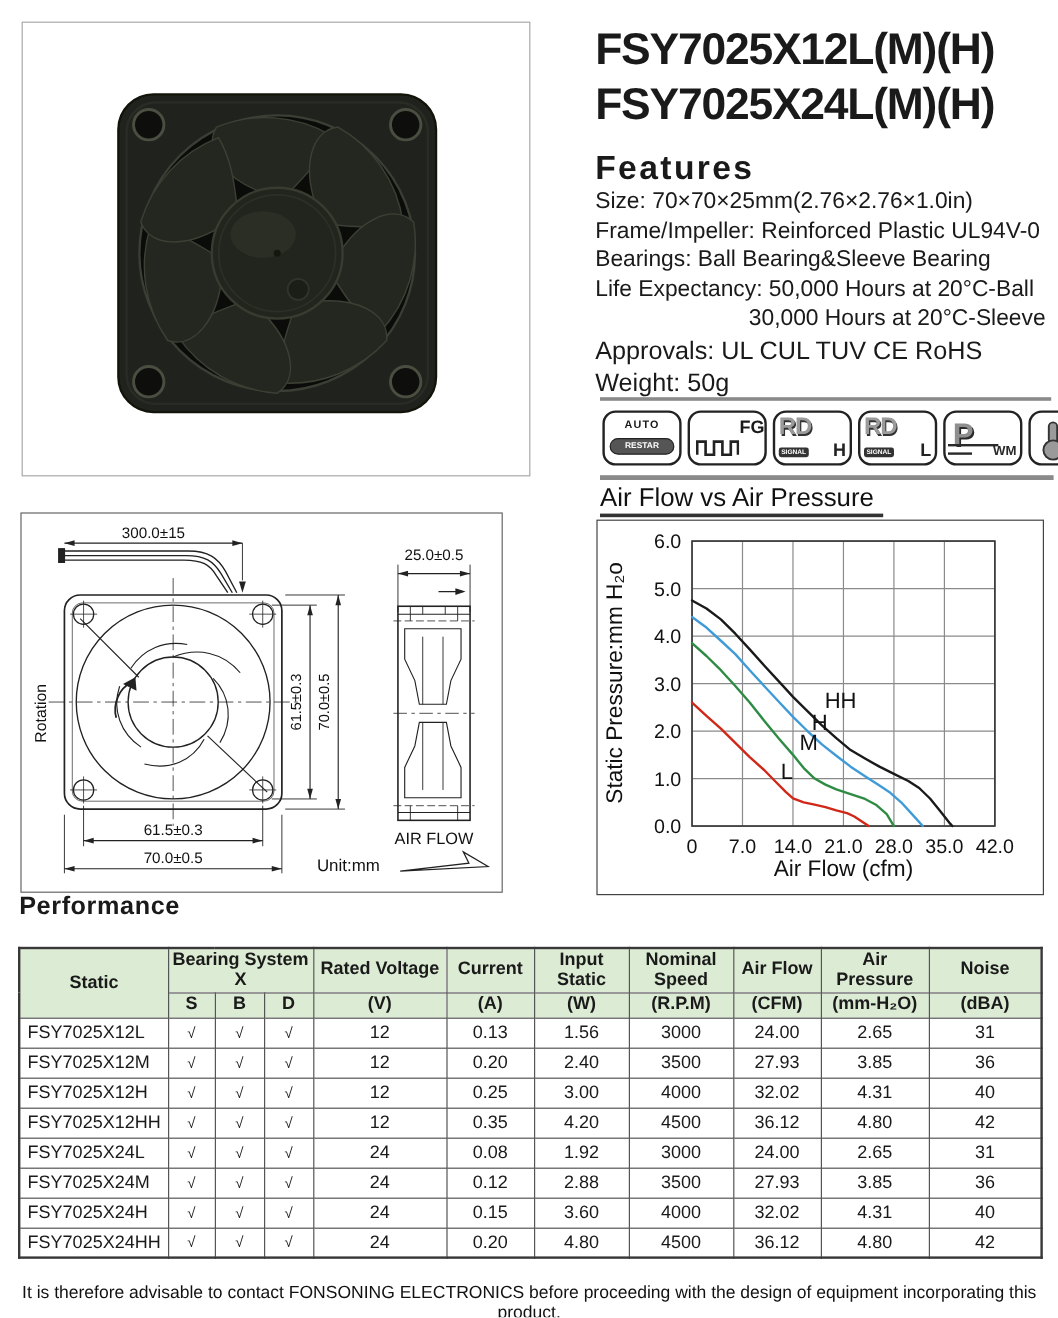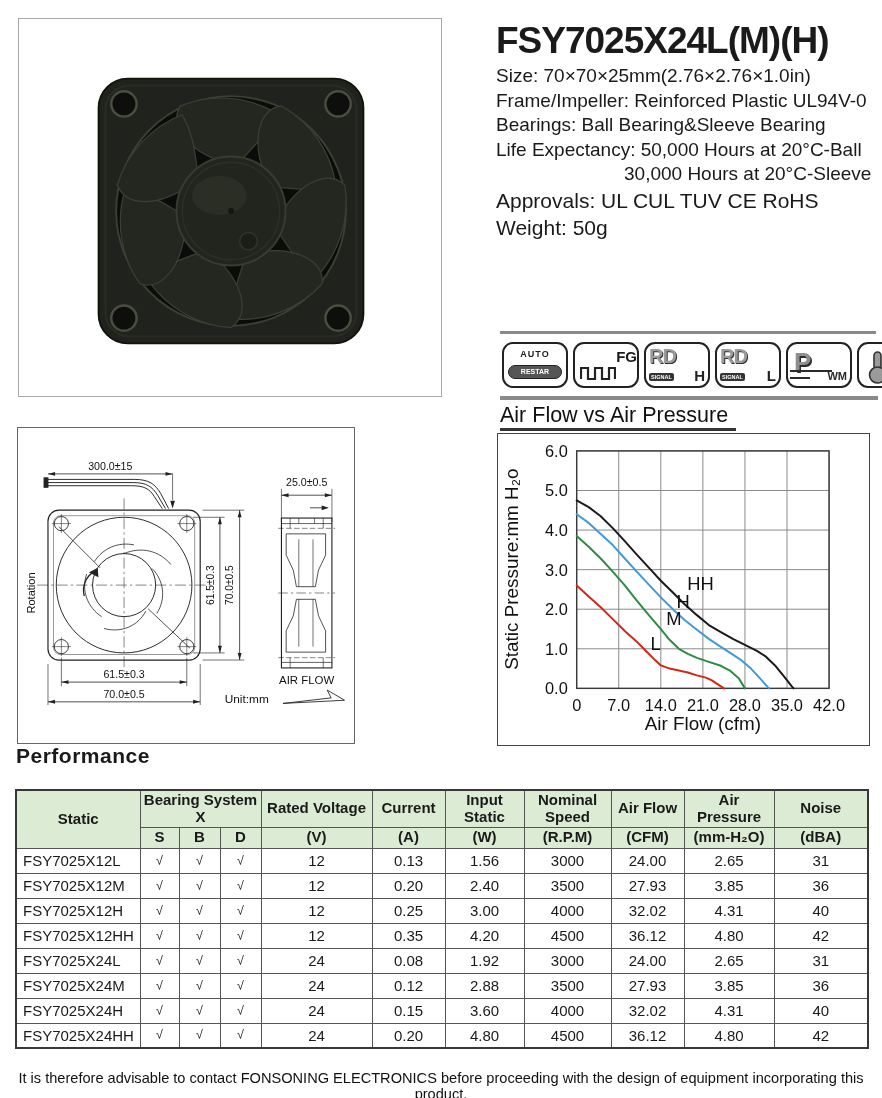--- a/index.html
+++ b/index.html
@@ -42,21 +42,21 @@
   .chart-title { position:absolute; left:500px; top:403px; font-size:21.5px; color:#111; }
   .chart-title-underline { position:absolute; left:500px; top:428px; width:236px; height:2.5px; background:#333; }
   .chart-box { position:absolute; left:497px; top:433px; width:373px; height:313px; border:1.6px solid #444; background:#fff; }
   #chart-svg { width:100%; height:100%; }
   #chart-svg text { font-family:"Liberation Sans", sans-serif; fill:#111; }
   #chart-svg .tick { font-size:16.5px; }
   #chart-svg .axis-label { font-size:19px; }
   #chart-svg .series-label { font-size:18.5px; }
 
   
-  .drawing-box { position:absolute; left:17px; top:427px; width:338px; height:317px; border:1.5px solid #666; background:#fff; }
+  .drawing-box { position:absolute; left:17px; top:427px; width:402px; height:317px; border:1.5px solid #666; background:#fff; }
   #drawing-svg { width:100%; height:100%; }
   #drawing-svg text { font-family:"Liberation Sans", sans-serif; fill:#111; }
   #drawing-svg line, #drawing-svg path, #drawing-svg rect, #drawing-svg circle, #drawing-svg polyline { vector-effect:none; }
 
   
   .perf-head { position:absolute; left:16px; top:744px; font-size:21px; font-weight:bold; letter-spacing:0.5px; }
   .perf-table { position:absolute; left:15px; top:789px; width:852px; border-collapse:collapse; table-layout:fixed; }
   .perf-table th, .perf-table td { border:1px solid #555; text-align:center; font-size:15px; overflow:hidden; }
   .perf-table { border:2px solid #383838; }
   .perf-table thead th { background:#dcebd4; font-weight:bold; line-height:1.12; }
@@ -112,21 +112,23 @@
       <g>
         <circle cx="40" cy="40" r="13" fill="#0e0f0c" stroke="#4a4e41" stroke-width="2.5"></circle>
         <circle cx="260" cy="40" r="13" fill="#0e0f0c" stroke="#4a4e41" stroke-width="2.5"></circle>
         <circle cx="40" cy="260" r="13" fill="#0e0f0c" stroke="#4a4e41" stroke-width="2.5"></circle>
         <circle cx="260" cy="260" r="13" fill="#0e0f0c" stroke="#4a4e41" stroke-width="2.5"></circle>
       </g>
     </svg>
   </div>
 
   <div class="title-block">
+    <div class="model-title">FSY7025X12L(M)(H)</div>
     <div class="model-title">FSY7025X24L(M)(H)</div>
+    <div class="features-head">Features</div>
     <div class="feat">Size: 70×70×25mm(2.76×2.76×1.0in)</div>
     <div class="feat">Frame/Impeller:  Reinforced Plastic UL94V-0</div>
     <div class="feat">Bearings: Ball Bearing&amp;Sleeve Bearing</div>
     <div class="feat">Life Expectancy: 50,000 Hours at 20°C-Ball</div>
     <div class="feat indent">30,000 Hours at 20°C-Sleeve</div>
     <div class="feat big">Approvals: UL CUL TUV CE  RoHS</div>
     <div class="feat big">Weight: 50g</div>
   </div>
 
   <div class="divider-top"></div>

